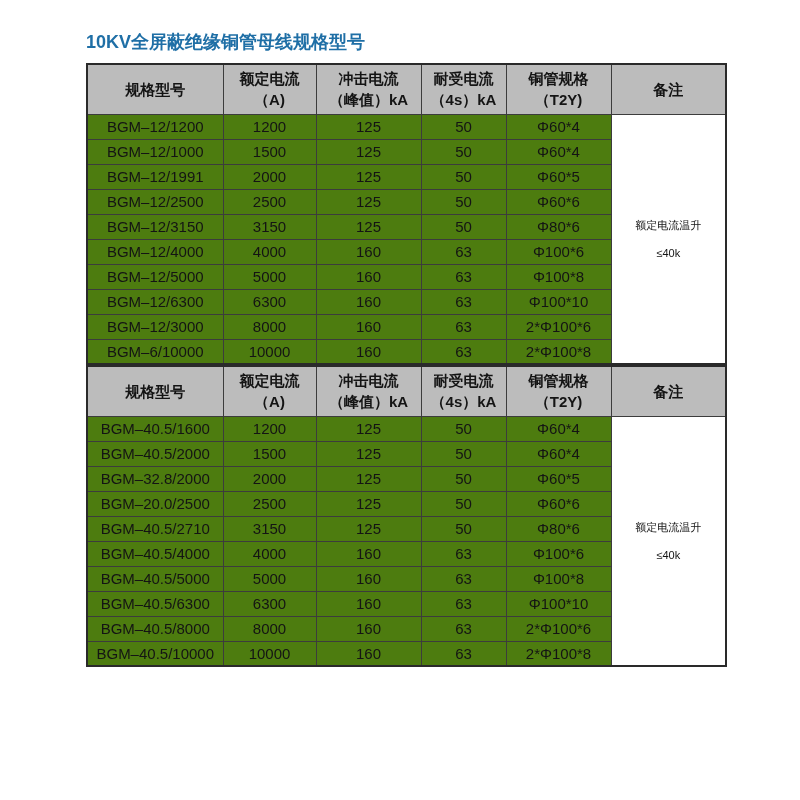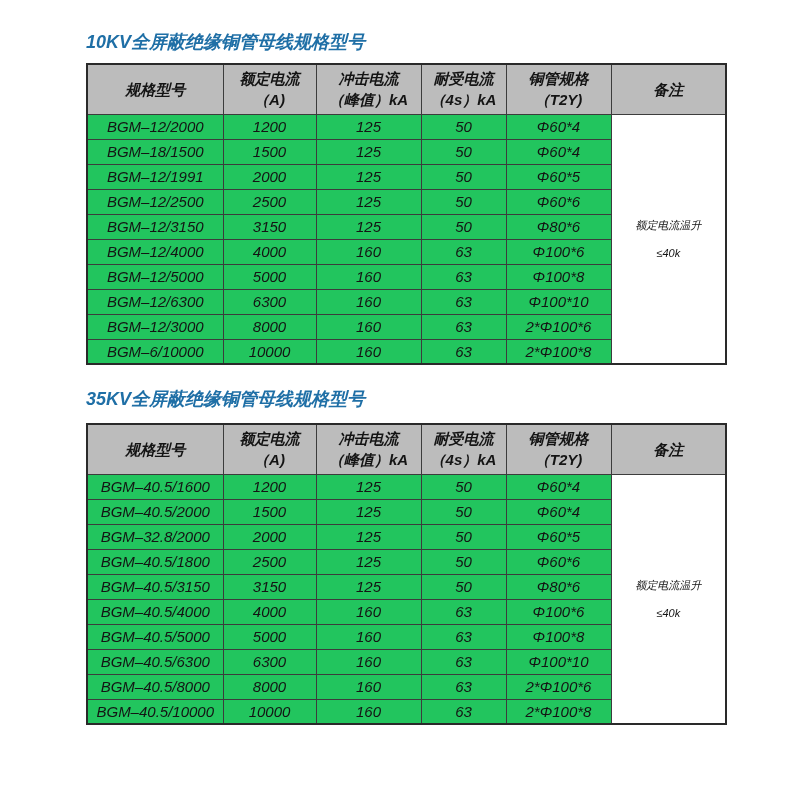--- a/index.html
+++ b/index.html
@@ -11,35 +11,35 @@
     --page-bg:#ffffff;
   }
   *{box-sizing:border-box;}
   html,body{margin:0;padding:0;}
   body{
     width:800px;height:800px;
     background:var(--page-bg);
     font-family:"Liberation Sans","DejaVu Sans",sans-serif;
     color:var(--text-color);
   }
-  .content{padding:31px 14px 0 86px;font-style:italic;}
+  .content{padding:31px 14px 0 86px;}
   .section-title{
     font-size:18px;
     line-height:22px;
     font-weight:bold;
     color:var(--title-color);
     margin:0 0 10px 0;
   }
   .section-title.second{margin-top:23px;margin-bottom:13px;}
   table.spec-table{
     width:639px;
     border-collapse:collapse;
     table-layout:fixed;
     border:2px solid var(--outer-border);
-    background:#22c55e;
+    background:#4d7c0f;
   }
   .spec-table th{
     background:var(--header-bg);
     border:1px solid var(--border-color);
     font-size:15px;
     font-weight:bold;
     height:50px;
     padding:0;
     text-align:center;
     vertical-align:middle;
@@ -102,32 +102,32 @@
           <div>铜管规格</div>
           <div>（T2Y)</div>
         </th>
         <th>
           <div>备注</div>
         </th>
       </tr>
     </thead>
     <tbody>
         <tr>
-          <td>BGM–12/2000</td>
+          <td>BGM–12/1200</td>
           <td>1200</td>
           <td>125</td>
           <td>50</td>
           <td>Φ60*4</td>
           <td rowspan="10" class="remark-cell">
             <div>额定电流温升</div>
             <div>≤40k</div>
           </td>
         </tr>
         <tr>
-          <td>BGM–18/1500</td>
+          <td>BGM–12/1000</td>
           <td>1500</td>
           <td>125</td>
           <td>50</td>
           <td>Φ60*4</td>
         </tr>
         <tr>
           <td>BGM–12/1991</td>
           <td>2000</td>
           <td>125</td>
           <td>50</td>
@@ -178,21 +178,20 @@
         <tr>
           <td>BGM–6/10000</td>
           <td>10000</td>
           <td>160</td>
           <td>63</td>
           <td>2*Φ100*8</td>
         </tr>
       </tbody>
   </table>
 
-  <h1 class="section-title second">35KV全屏蔽绝缘铜管母线规格型号</h1>
 
   <table class="spec-table">
     <colgroup>
       <col class="c-model">
         <col class="c-rated">
         <col class="c-impulse">
       <col class="c-withstand">
         <col class="c-tube">
         <col class="c-remark">
     </colgroup>
@@ -242,28 +241,28 @@
           <td>Φ60*4</td>
         </tr>
         <tr>
           <td>BGM–32.8/2000</td>
           <td>2000</td>
           <td>125</td>
           <td>50</td>
           <td>Φ60*5</td>
         </tr>
         <tr>
-          <td>BGM–40.5/1800</td>
+          <td>BGM–20.0/2500</td>
           <td>2500</td>
           <td>125</td>
           <td>50</td>
           <td>Φ60*6</td>
         </tr>
         <tr>
-          <td>BGM–40.5/3150</td>
+          <td>BGM–40.5/2710</td>
           <td>3150</td>
           <td>125</td>
           <td>50</td>
           <td>Φ80*6</td>
         </tr>
         <tr>
           <td>BGM–40.5/4000</td>
           <td>4000</td>
           <td>160</td>
           <td>63</td>

